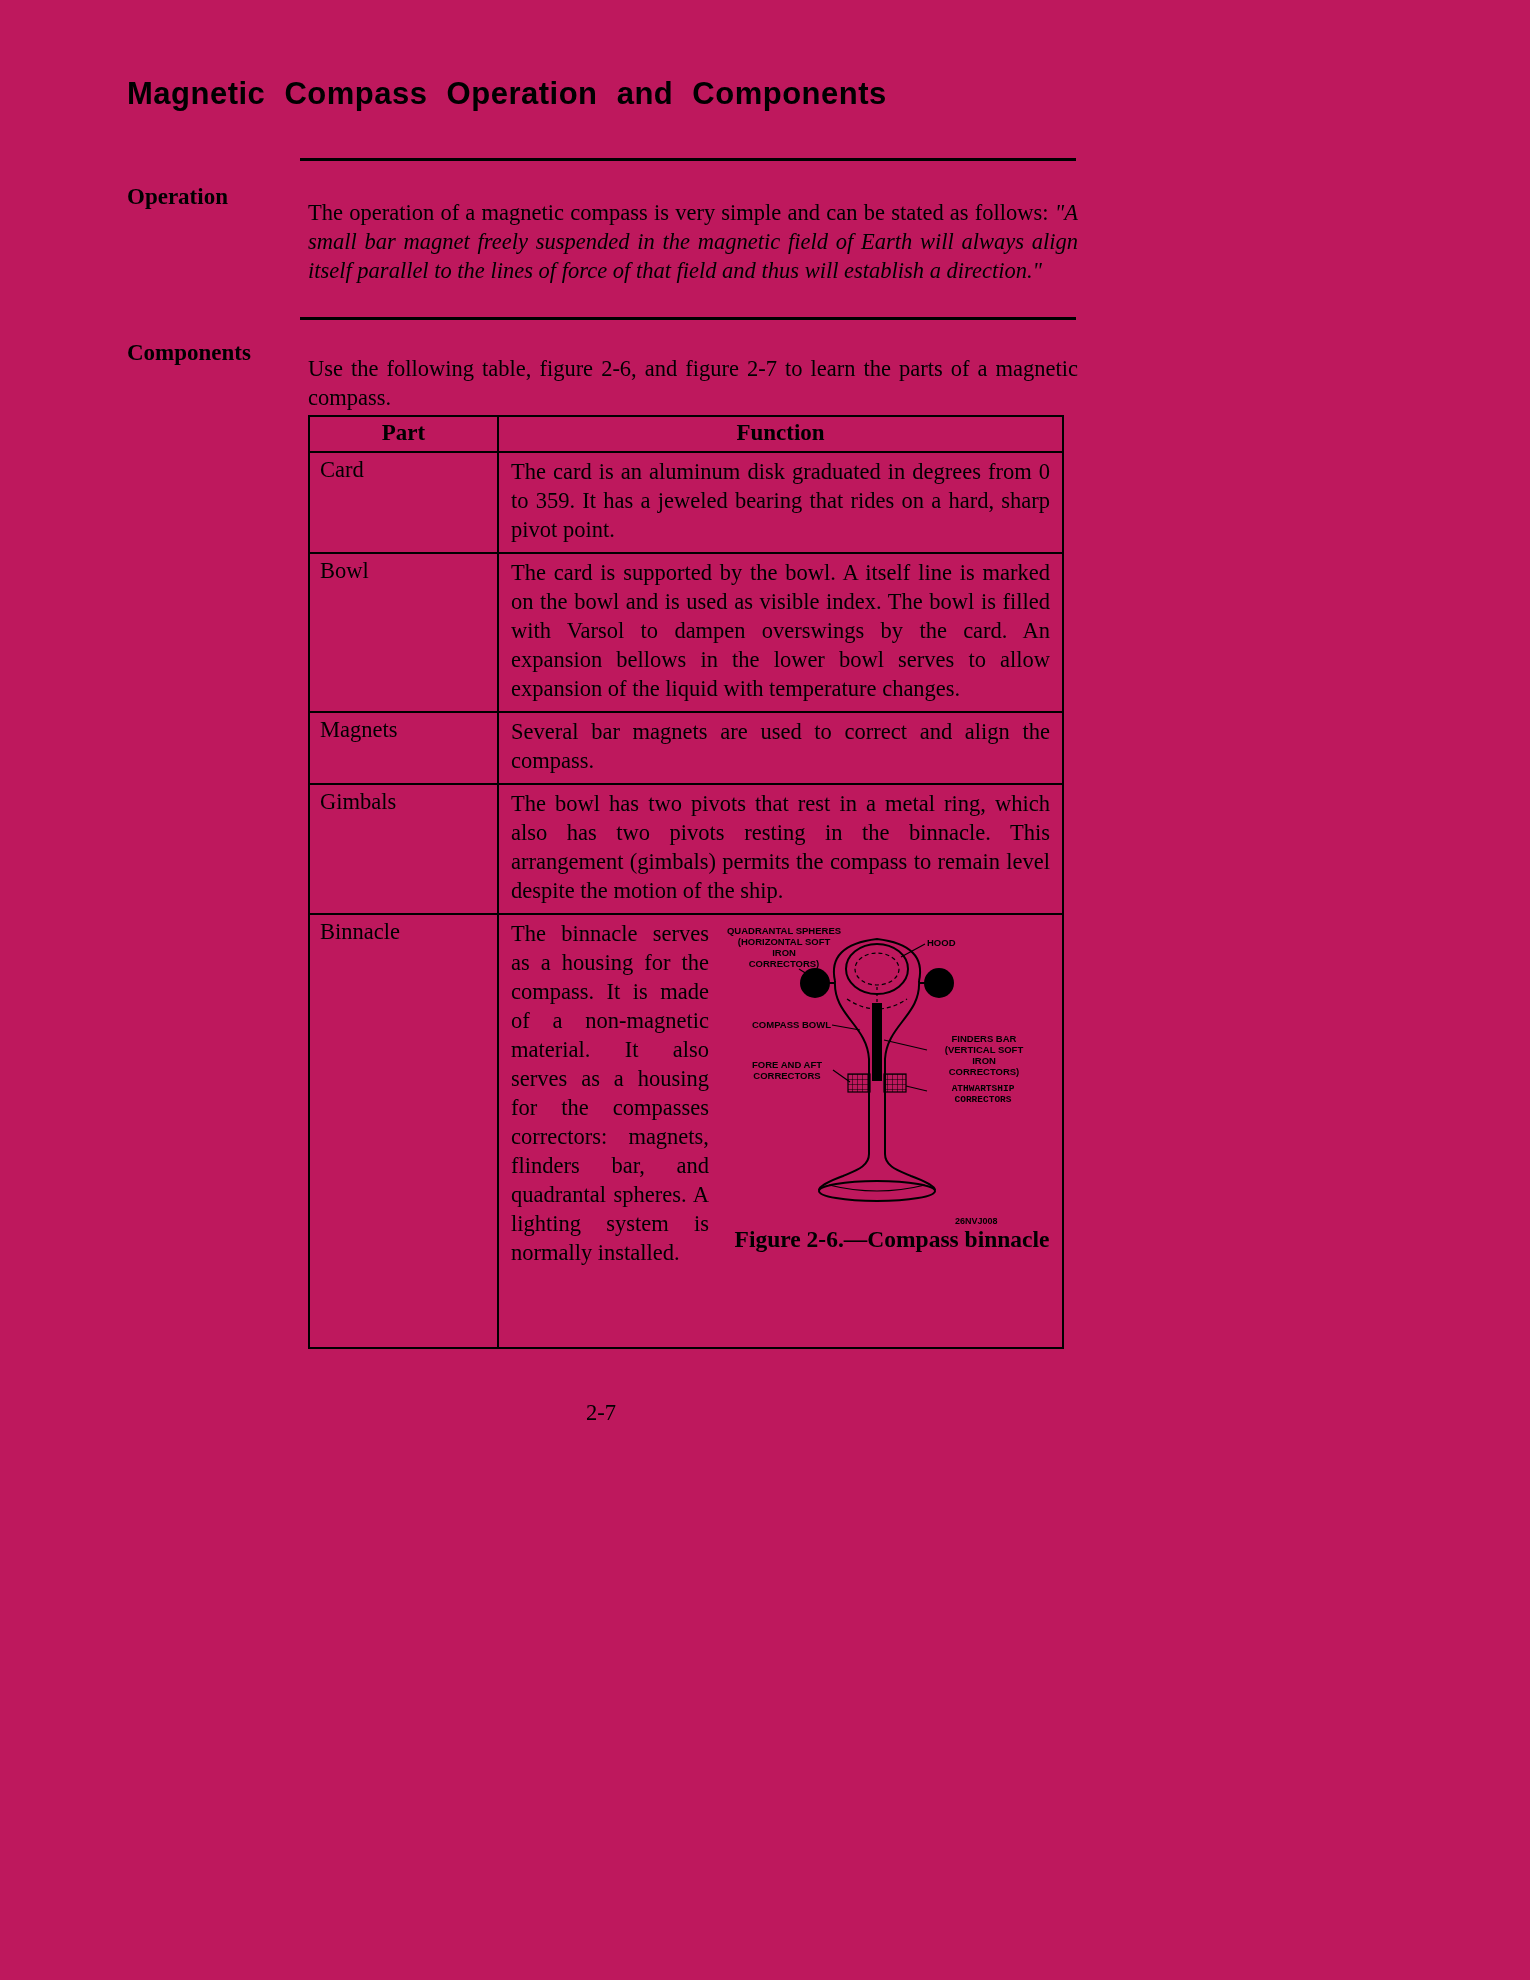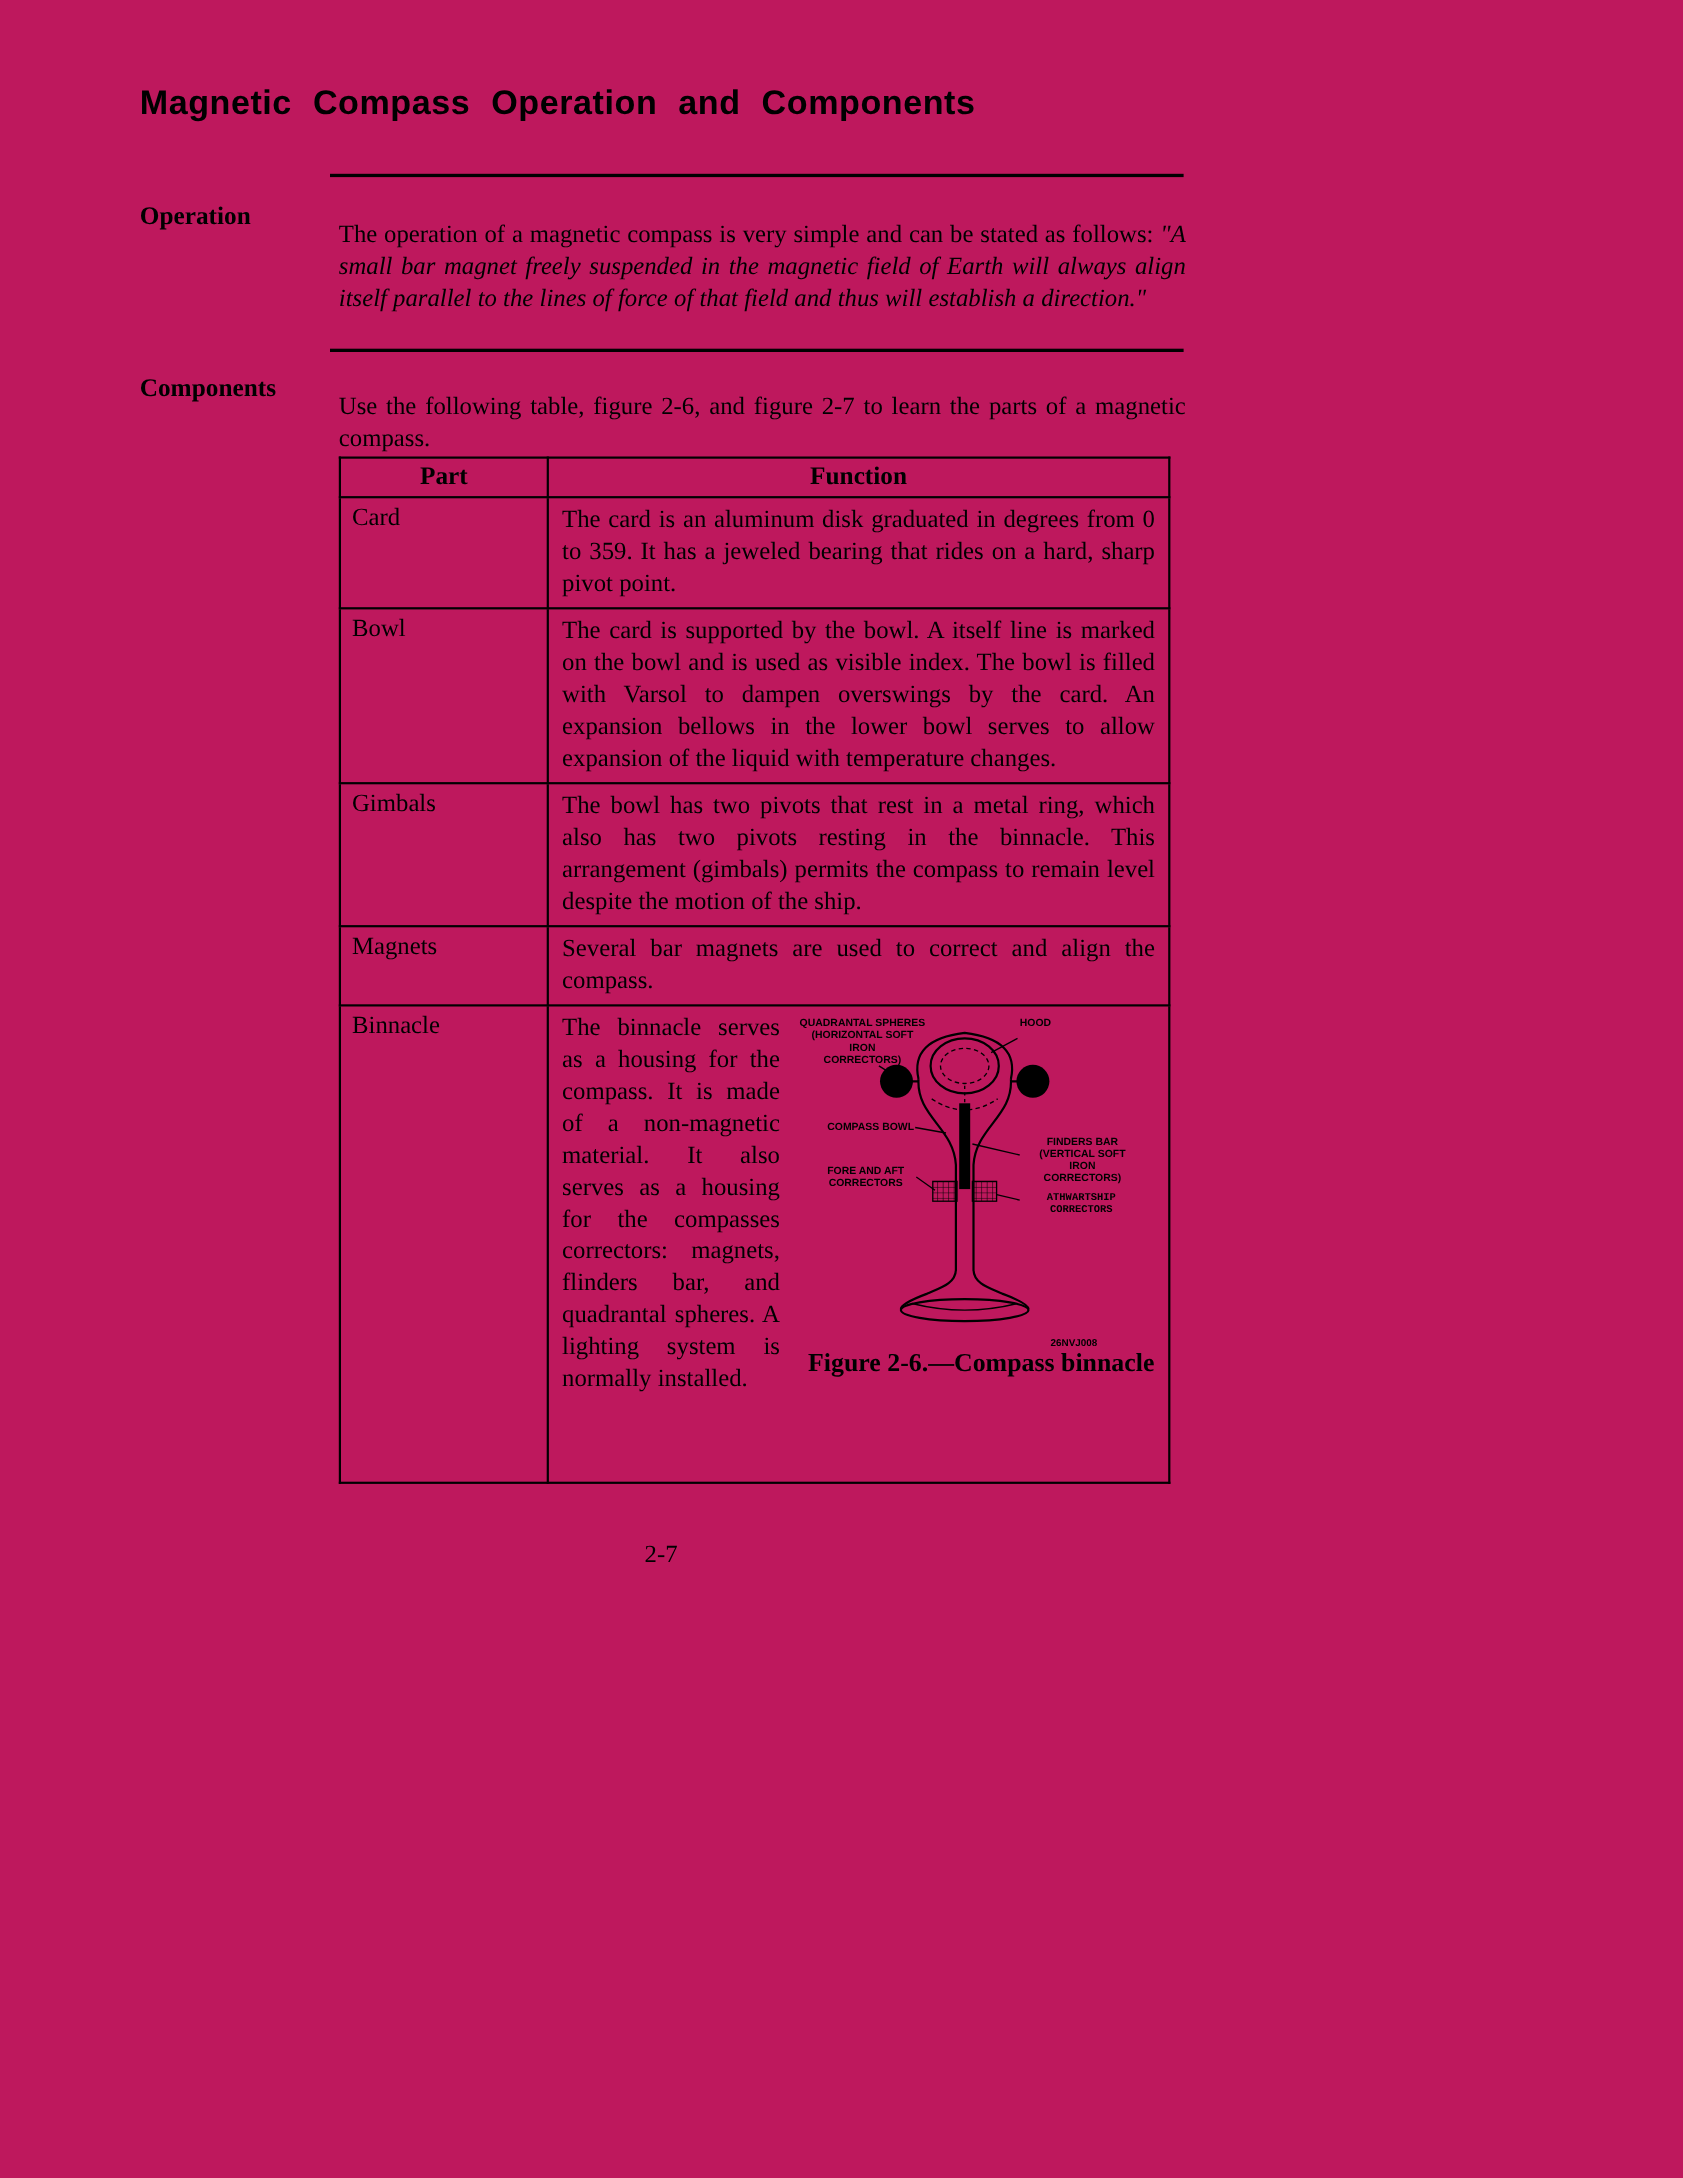--- a/index.html
+++ b/index.html
@@ -105,21 +105,21 @@
   .fig-label {
     position: absolute;
     font-family: "Liberation Sans", sans-serif;
     font-weight: bold;
     font-size: 9.5px;
     line-height: 11px;
     white-space: pre-line;
     text-align: center;
   }
   .lbl-quadrantal { left: 8px; top: 6px; width: 118px; }
-  .lbl-hood { left: 210px; top: 6px; width: 60px; text-align: left; }
+  .lbl-hood { left: 210px; top: 18px; width: 60px; text-align: left; }
   .lbl-compass-bowl { left: 18px; top: 100px; width: 96px; text-align: right; }
   .lbl-fore-aft { left: 24px; top: 140px; width: 92px; }
   .lbl-finders { left: 212px; top: 114px; width: 110px; }
   .lbl-athwartship { left: 212px; top: 164px; width: 108px; font-family: Liberation Mono, monospace; }
   .fig-code {
     position: absolute;
     left: 238px; top: 288px;
     font-family: "Liberation Sans", sans-serif;
     font-weight: bold;
     font-size: 9px;
@@ -171,26 +171,26 @@
     </tr>
     <tr>
       <td class="part-cell">Card</td>
       <td class="func-cell">The card is an aluminum disk graduated in degrees from 0 to 359. It has a jeweled bearing that rides on a hard, sharp pivot point.</td>
     </tr>
     <tr>
       <td class="part-cell">Bowl</td>
       <td class="func-cell">The card is supported by the bowl. A itself line is marked on the bowl and is used as visible index. The bowl is filled with Varsol to dampen overswings by the card. An expansion bellows in the lower bowl serves to allow expansion of the liquid with temperature changes.</td>
     </tr>
     <tr>
+      <td class="part-cell">Magnets</td>
+      <td class="func-cell">Several bar magnets are used to correct and align the compass.</td>
+    </tr>
+    <tr>
       <td class="part-cell">Gimbals</td>
       <td class="func-cell">The bowl has two pivots that rest in a metal ring, which also has two pivots resting in the binnacle. This arrangement (gimbals) permits the compass to remain level despite the motion of the ship.</td>
-    </tr>
-    <tr>
-      <td class="part-cell">Magnets</td>
-      <td class="func-cell">Several bar magnets are used to correct and align the compass.</td>
     </tr>
     <tr>
       <td class="part-cell">Binnacle</td>
       <td class="func-cell" style="height:420px;">
         <div class="binnacle-flex">
           <div class="binnacle-text">The binnacle serves as a housing for the compass. It is made of a non-magnetic material. It also serves as a housing for the compasses correctors: magnets, flinders bar, and quadrantal spheres. A lighting system is normally installed.</div>
           <div class="figure">
             <div class="fig-canvas">
               <svg width="350" height="302" viewBox="0 0 350 302">
                 <defs>

